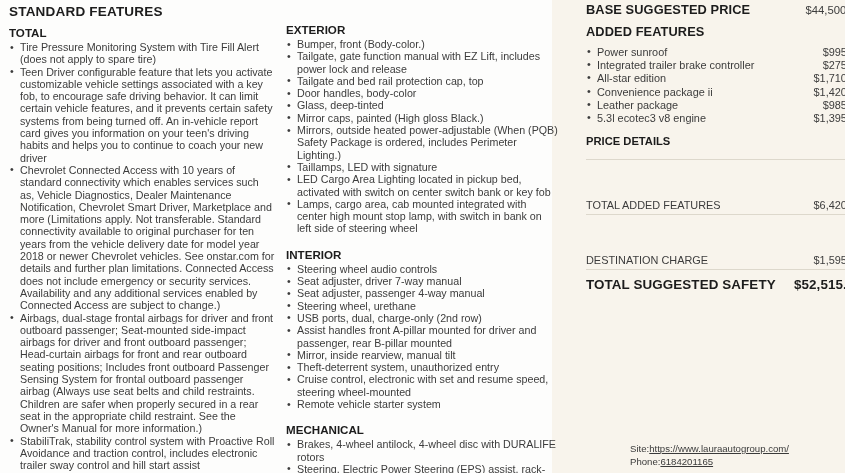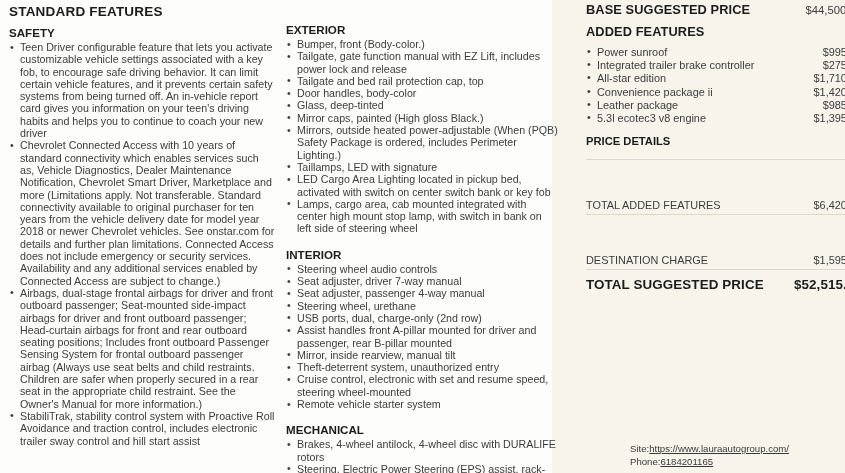--- a/index.html
+++ b/index.html
@@ -78,23 +78,24 @@
   .footer a{color:#3a3a3a;text-decoration:underline;cursor:pointer;}
 </style>
 </head>
 <body>
 
 <div class="panel-bg"></div>
 
 <div class="col col-left">
   <h1 class="page-title">STANDARD FEATURES</h1>
   <div class="section">
-    <h2 class="section-heading">SAFETY</h2>
-    <ul class="feature-list">
-
+    <h2 class="section-heading">TOTAL</h2>
+    <ul class="feature-list">
+
+    <li>Tire Pressure Monitoring System with Tire Fill Alert (does not apply to spare tire)</li>
         <li>Teen Driver configurable feature that lets you activate customizable vehicle settings associated with a key fob, to encourage safe driving behavior. It can limit certain vehicle features, and it prevents certain safety systems from being turned off. An in-vehicle report card gives you information on your teen's driving habits and helps you to continue to coach your new driver</li>
         <li>Chevrolet Connected Access with 10 years of standard connectivity which enables services such as, Vehicle Diagnostics, Dealer Maintenance Notification, Chevrolet Smart Driver, Marketplace and more (Limitations apply. Not transferable. Standard connectivity available to original purchaser for ten years from the vehicle delivery date for model year 2018 or newer Chevrolet vehicles. See onstar.com for details and further plan limitations. Connected Access does not include emergency or security services. Availability and any additional services enabled by Connected Access are subject to change.)</li>
         <li>Airbags, dual-stage frontal airbags for driver and front outboard passenger; Seat-mounted side-impact airbags for driver and front outboard passenger; Head-curtain airbags for front and rear outboard seating positions; Includes front outboard Passenger Sensing System for frontal outboard passenger airbag (Always use seat belts and child restraints. Children are safer when properly secured in a rear seat in the appropriate child restraint. See the Owner's Manual for more information.)</li>
         <li>StabiliTrak, stability control system with Proactive Roll Avoidance and traction control, includes electronic trailer sway control and hill start assist</li>
       </ul>
   </div>
 </div>
 
 <div class="col col-mid">
   <div class="section">
@@ -184,21 +185,21 @@
         <span>TOTAL ADDED FEATURES</span>
         <span>$6,420.00</span>
       </div>
 
       <div class="price-row detail-row">
         <span>DESTINATION CHARGE</span>
         <span>$1,595.00</span>
       </div>
     </div>
   <div class="price-row total-row">
-    <span class="row-label">TOTAL SUGGESTED PRICE</span>
+    <span class="row-label">TOTAL SUGGESTED SAFETY</span>
     <span class="row-amount">$52,515.00</span>
   </div>
 </div>
 
 <div class="footer">
   <div><span>Site:</span><a>https://www.lauraautogroup.com/</a></div>
   <div><span>Phone:</span><a>6184201165</a></div>
 </div>
 
 </body></html>

